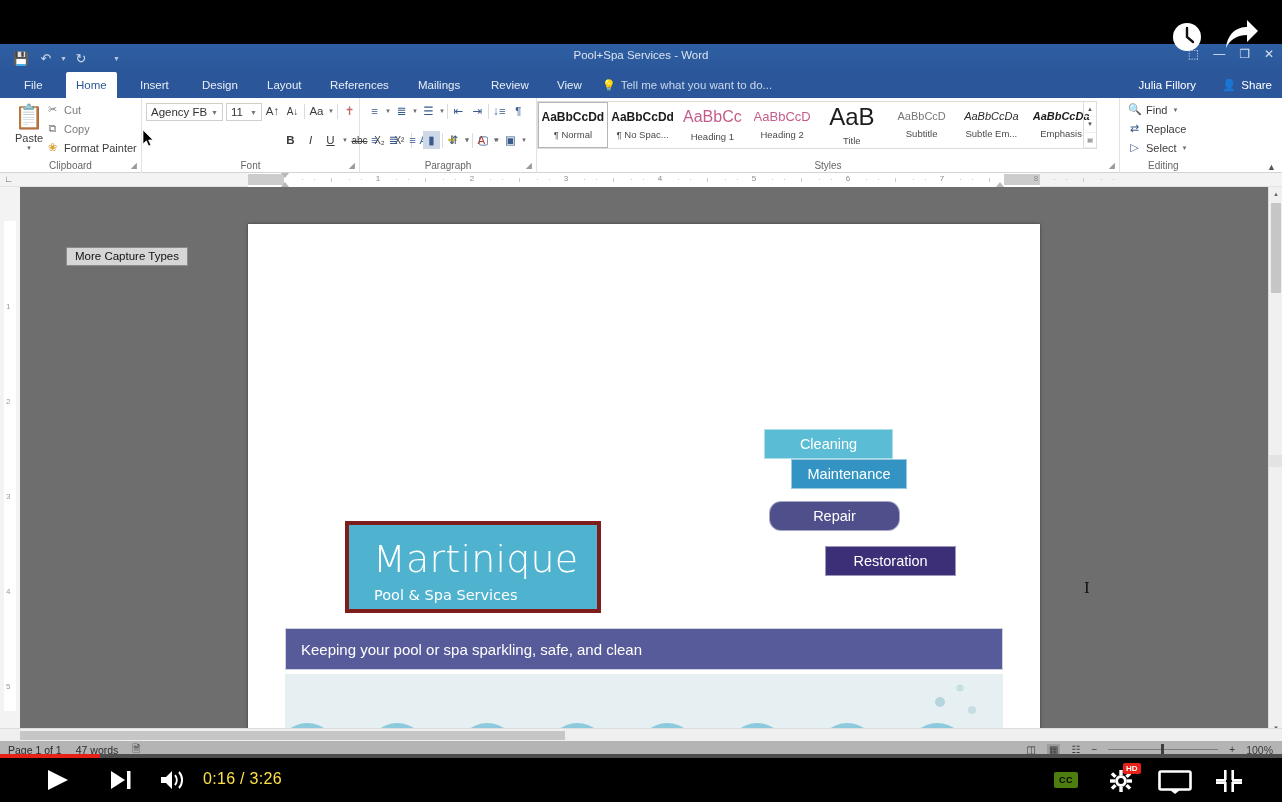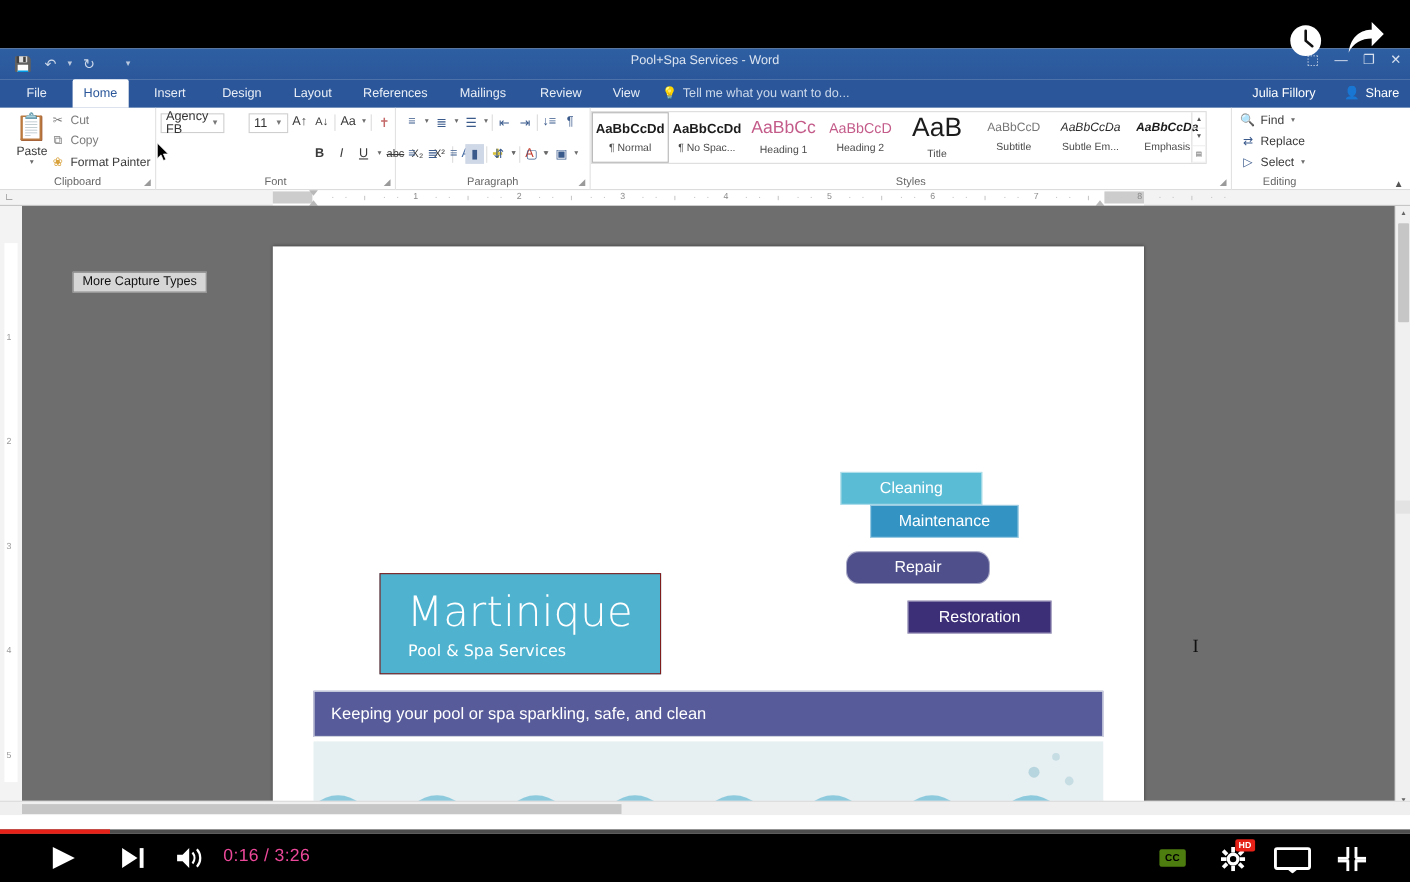--- a/index.html
+++ b/index.html
@@ -73,21 +73,21 @@
   .rdot { position:absolute; top:6px; width:1px; height:1px; background:#c9c9c9; }
   .rcorner { position:absolute; left:4px; top:1px; font-size:9px; color:#666; cursor:pointer; }
 
   
   .bodyarea { position:relative; height:548px; background:#6e6e6e; overflow:hidden; }
   .vruler { position:absolute; left:0; top:0; width:20px; height:548px; background:#f3f3f3; }
   .vr-white { position:absolute; left:4px; top:34px; width:12px; height:490px; background:#fff; }
   .vnum { position:absolute; left:6px; font-size:8px; color:#9a9a9a; }
   .page { position:absolute; left:248px; top:37px; width:792px; height:530px; background:#fff; box-shadow:0 0 3px rgba(0,0,0,.45); }
 
-  .logo { position:absolute; left:97px; top:297px; width:256px; height:92px; background:#4fb3cf; border:1px solid #7f1d1d; }
+  .logo { position:absolute; left:97px; top:297px; width:256px; height:92px; background:#4fb3cf; border:4px solid #7f1d1d; }
   .logo .l1 { position:absolute; left:24px; top:12px; font-size:38px; color:#fff; font-weight:300; letter-spacing:.2px; font-family:"DejaVu Sans", sans-serif; }
   .logo .l2 { position:absolute; left:25px; top:62px; font-size:14.5px; color:#fff; font-family:"DejaVu Sans", sans-serif; }
 
   .sbox { position:absolute; height:30px; display:flex; align-items:center; justify-content:center; color:#fff; font-size:14.5px; border:1px solid rgba(255,255,255,.5); }
 
   .banner { position:absolute; left:37px; top:404px; width:718px; height:42px; background:#575b99; border:1px solid #cfd3e0; display:flex; align-items:center; }
   .banner span { margin-left:15px; color:#fff; font-size:15px; }
 
   .water { position:absolute; left:37px; top:450px; width:718px; height:190px; overflow:hidden; background:#e6eff1; }
 
@@ -115,21 +115,21 @@
   
   .tooltip { position:absolute; left:66px; top:247px; z-index:50; background:#d6d6d6; border:1px solid #8a8a8a; padding:2px 8px 3px; font-size:11.5px; color:#111; }
 
   .mousecur { position:absolute; left:143px; top:130px; z-index:55; width:12px; height:18px; }
 
   
   #vbar { position:absolute; left:0; bottom:0; width:1282px; height:44px; background:#000; }
   .progress { position:absolute; left:0; top:-4px; width:1282px; height:4px; background:#4d4d4d; }
   .progress-done { position:absolute; left:0; top:0; height:4px; background:#e62117; }
   .vctl { position:absolute; display:flex; align-items:center; cursor:pointer; }
-  .vtime { position:absolute; left:203px; top:12px; color:#ec4899; font-size:16px; letter-spacing:.3px; }
+  .vtime { position:absolute; left:203px; top:12px; color:#fde047; font-size:16px; letter-spacing:.3px; }
   .ccbox { width:24px; height:16px; background:#4d7c0f; color:#000; font-size:9px; font-weight:bold; display:flex; align-items:center; justify-content:center; border-radius:2px; letter-spacing:.5px; }
   .hdbadge { position:absolute; left:13px; top:-7px; background:#e62117; color:#fff; font-size:8px; font-weight:bold; padding:1px 3px; border-radius:2px; }
 </style>
 </head>
 <body>
 
 <div id="root">
 
   <div id="word">
 
@@ -189,21 +189,21 @@
         </div>
         <div class="mini" style="position:absolute; left:46px; top:43px; color:#3b3b3b;">
           <span class="mi" style="color:#d8a13a">❀</span>
           <span>Format Painter</span>
         </div>
         <div class="grplabel">Clipboard</div>
         <div class="dlg">◢</div>
       </div>
 
       <div class="grp" style="left:142px; width:218px">
-        <div class="fontbox" style="position:absolute; left:4px; top:5px; width:58px;">
+        <div class="fontbox" style="position:absolute; left:4px; top:5px; width:77px;text-align:center;">
           <span>Agency FB</span>
           <span class="fbcar">▼</span>
         </div>
         <div class="fontbox" style="position:absolute; left:84px; top:5px; width:36px;">
           <span>11</span>
           <span class="fbcar">▼</span>
         </div>
         <div style="position:absolute; left:122px; top:4px; display:flex; align-items:center; gap:3px;">
           <div class="fbtn">A↑</div>
           <div class="fbtn sm">A↓</div>
@@ -403,21 +403,21 @@
         <div class="vnum" style="top:305px">3</div>
         <div class="vnum" style="top:400px">4</div>
         <div class="vnum" style="top:495px">5</div>
       </div>
 
       <div class="page">
 
         <div class="sbox" style="left:516px; top:205px; width:129px; background:#5bbcd5;">
           <span>Cleaning</span>
         </div>
-        <div class="sbox" style="left:543px; top:235px; width:135px; background:#3394c4;text-align:center;">
+        <div class="sbox" style="left:543px; top:235px; width:116px; background:#3394c4;text-align:center;">
           <span>Maintenance</span>
         </div>
         <div class="sbox" style="left:521px; top:277px; width:131px; background:#4f4f8c;border-radius:12px;">
           <span>Repair</span>
         </div>
         <div class="sbox" style="left:577px; top:322px; width:131px; background:#3c2f78;">
           <span>Restoration</span>
         </div>
 
         <div class="logo">
@@ -454,20 +454,39 @@
         <div class="vsb-thumb"></div>
         <div class="vsb-split"></div>
         <div class="vsb-dn">▼</div>
       </div>
     </div>
 
     <div class="hsb" style="bottom:17px">
       <div class="hsb-thumb"></div>
     </div>
 
+    <div class="status">
+      <div class="st-l">
+        <span>Page 1 of 1</span>
+        <span>47 words</span>
+        <span class="st-ico">🗎</span>
+      </div>
+      <div class="st-r">
+        <span class="st-ico">◫</span>
+        <span class="st-ico" style="background:#9c9c9c; padding:0 2px">▦</span>
+        <span class="st-ico">☷</span>
+        <span class="st-ico">−</span>
+        <span class="zslider">
+          <span class="ztrack"></span>
+          <span class="zthumb"></span>
+        </span>
+        <span class="st-ico">+</span>
+        <span>100%</span>
+      </div>
+    </div>
   </div>
 
   <div class="tooltip">More Capture Types</div>
 
   <svg class="mousecur" viewBox="0 0 12 18">
     <path d="M0,0 L0,14 L3.4,10.8 L5.6,16 L7.8,15 L5.6,10 L10,10 Z" fill="#000" stroke="#fff" stroke-width=".7"></path>
   </svg>
 
 
   <svg id="clock-btn" class="vid-top-btn" viewBox="0 0 30 30">

